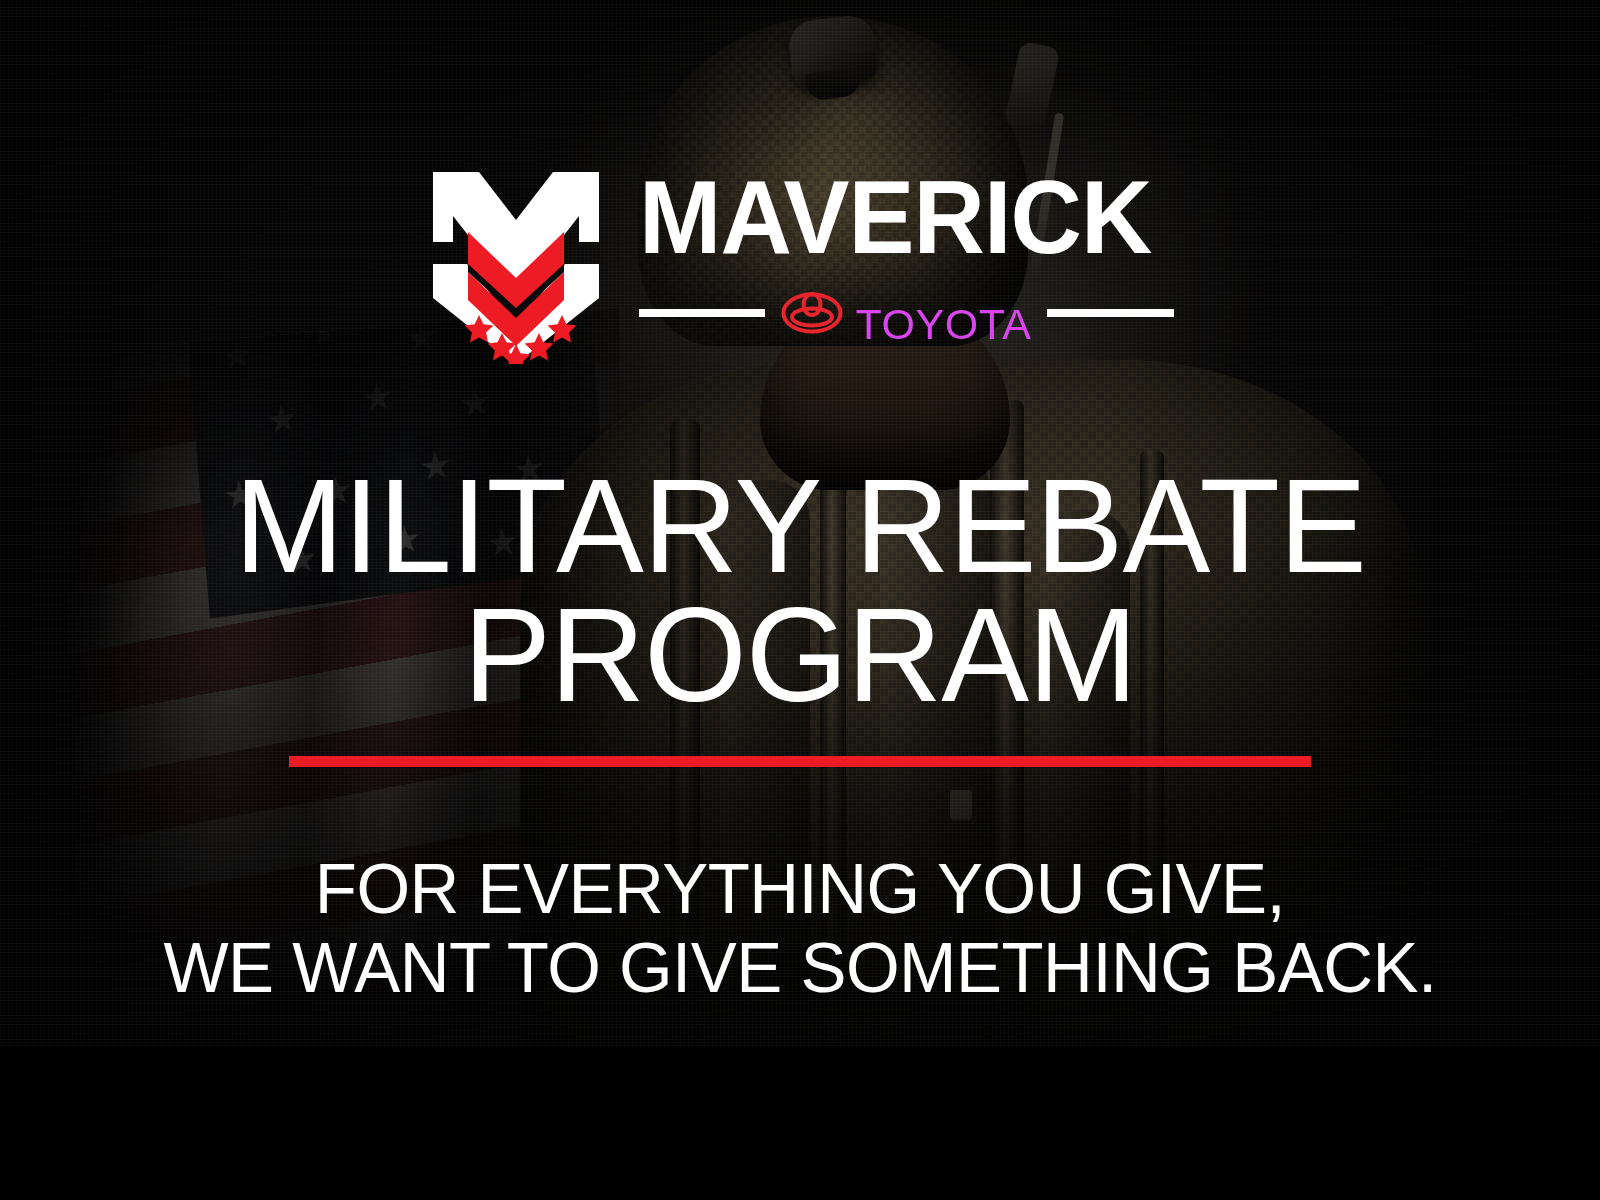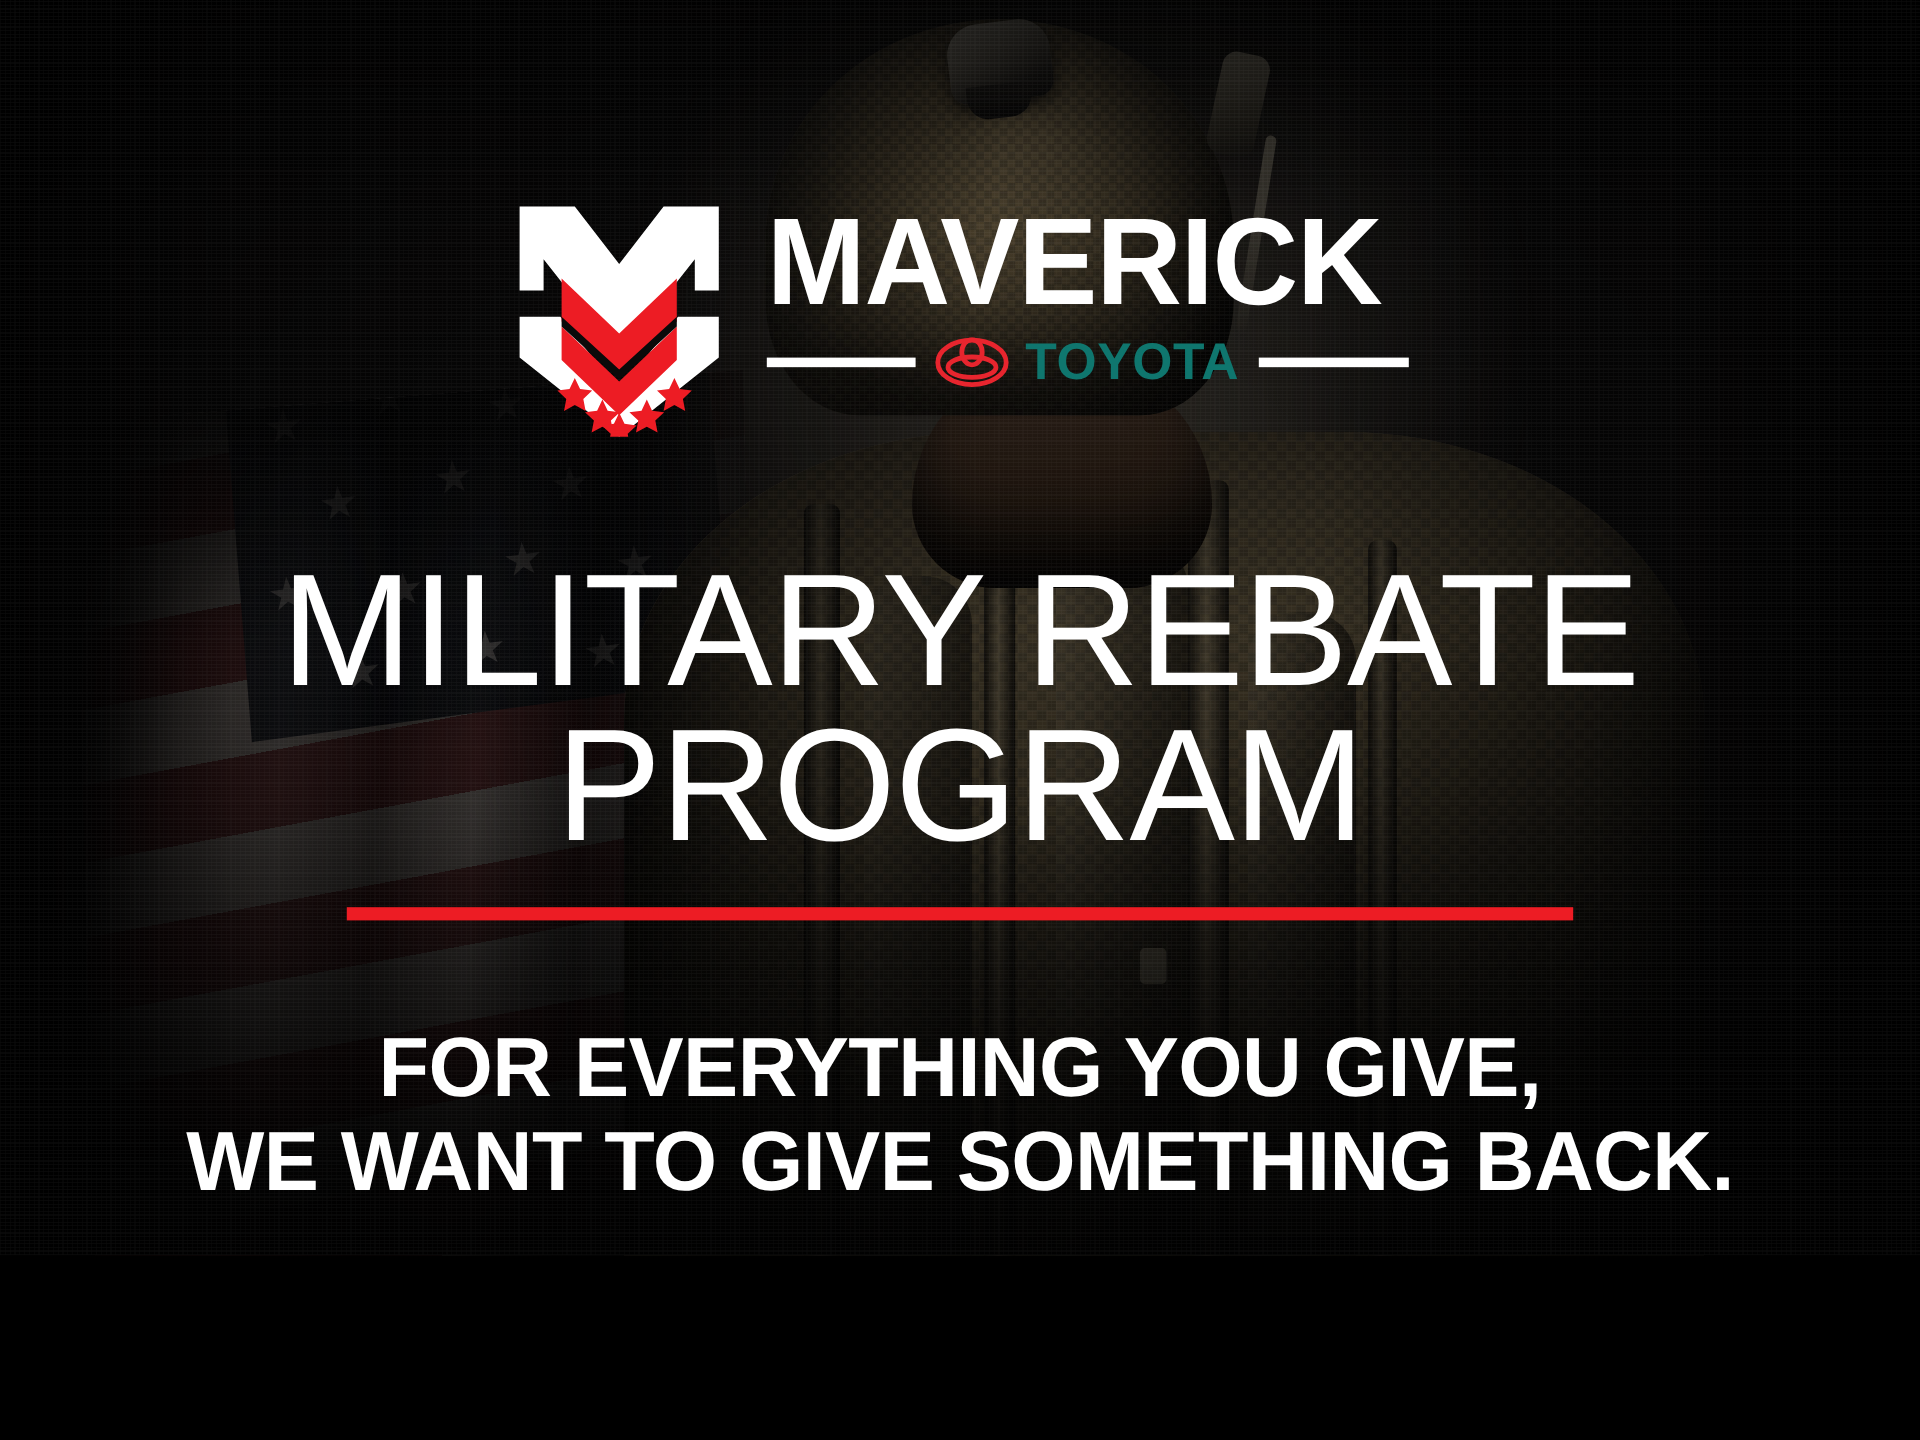--- a/index.html
+++ b/index.html
@@ -210,22 +210,22 @@
     transform:scaleX(.96); transform-origin:left center;
   }
   .subbar {
     display:flex; align-items:center; gap:16px;
     margin-top:18px; width:535px;
   }
   .subrule { height:8px; background:#ffffff; flex:1 1 auto; min-width:18px; }
   .toyota-lockup { display:flex; align-items:center; gap:13px; flex:0 0 auto; }
   .toyota-mark { width:62px; height:42px; display:block; }
   .toyota-word {
-    font-size:43px; font-weight:700; color:#0f766e; letter-spacing:.5px;
-    line-height:1; white-space:nowrap;
+    font-size:43px; font-weight:400; color:#d946ef; letter-spacing:.5px;
+    line-height:1; white-space:nowrap;margin-top:22px;
   }
 
   
   .headline {
     position:absolute; left:0; right:0; top:462px;
     text-align:center; color:#fff;
     font-weight:400; font-size:133px; line-height:.97;
     letter-spacing:-1px;
     font-stretch:condensed;
   }
@@ -235,21 +235,21 @@
   .divider-wrap {
     position:absolute; left:0; right:0; top:756px;
     display:flex; justify-content:center;
   }
   .divider { width:1022px; height:11px; background:#ED1C24; }
 
   
   .tagline {
     position:absolute; left:0; right:0; top:850px;
     text-align:center; color:#fff;
-    font-weight:700; font-size:70px; line-height:1.13;
+    font-weight:400; font-size:70px; line-height:1.13;
     letter-spacing:-.5px;
     font-stretch:condensed;
   }
   .tagline .tg-line { display:block; transform:scaleX(.985); }
 </style>
 </head>
 <body>
 
 <div class="stage">
 

